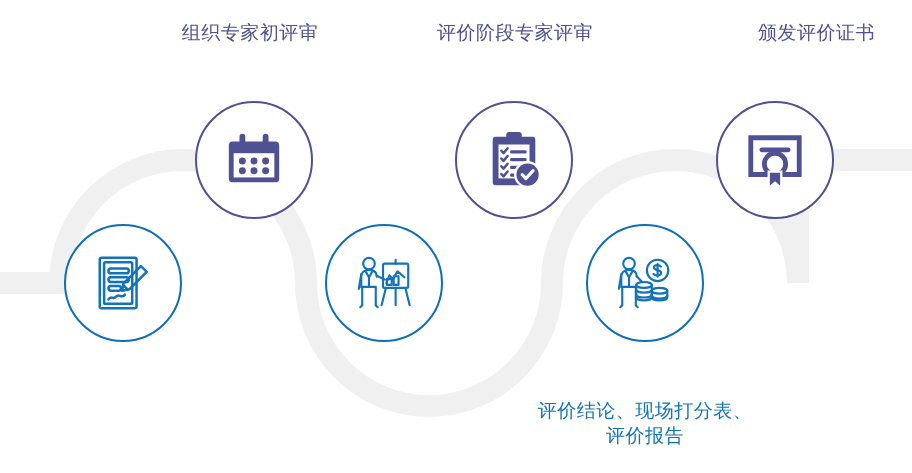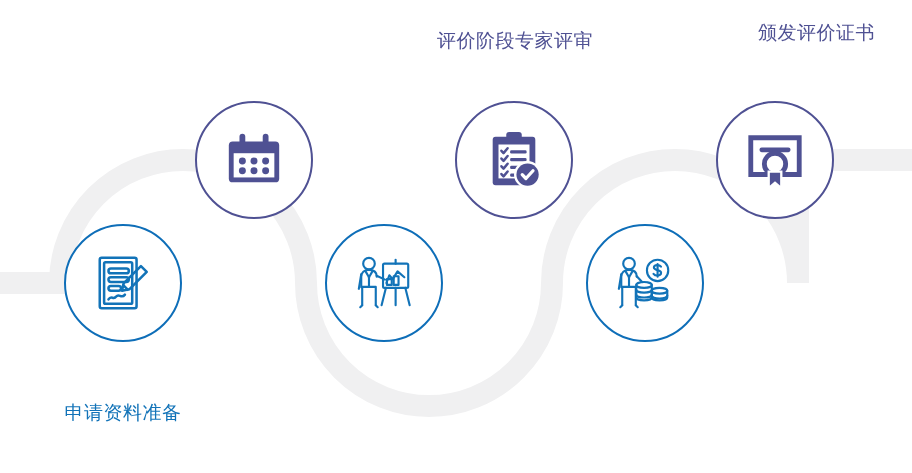--- a/index.html
+++ b/index.html
@@ -64,40 +64,41 @@
   <svg id="track-svg" viewBox="0 0 912 473" xmlns="http://www.w3.org/2000/svg" aria-hidden="true">
     <path d="M -20 283
              L 60 283
              A 123 123 0 1 1 306 283
              A 123 123 0 1 0 552 283
              A 123 123 0 1 1 798 283
              L 798 160
              L 940 160" fill="none" stroke="#f0f0f1" stroke-width="22" stroke-linecap="butt"></path>
   </svg>
 
+  <div class="label label-top" style="left:150px; top:20px; width:200px;">组织专家初评审</div>
   <div class="node node-top" style="left:195px; top:101px;">
     <span>
       <svg width="62" height="62" viewBox="0 0 64 64">
         <g fill="#4f5193">
           <rect x="17" y="5" width="6" height="13" rx="3"></rect>
           <rect x="41" y="5" width="6" height="13" rx="3"></rect>
           <path d="M10 13h44a4 4 0 0 1 4 4v34a4 4 0 0 1-4 4H10a4 4 0 0 1-4-4V17a4 4 0 0 1 4-4z"></path>
           <rect x="11" y="25" width="42" height="25" fill="#ffffff"></rect>
           <circle cx="20" cy="33" r="3.6"></circle>
           <circle cx="32" cy="33" r="3.6"></circle>
           <circle cx="44" cy="33" r="3.6"></circle>
           <circle cx="20" cy="43" r="3.6"></circle>
           <circle cx="32" cy="43" r="3.6"></circle>
           <circle cx="44" cy="43" r="3.6"></circle>
         </g>
       </svg>
     </span>
   </div>
 
-  <div class="label label-top" style="left:400px; top:20px; width:230px;margin-top:8px;">评价阶段专家评审</div>
+  <div class="label label-top" style="left:400px; top:20px; width:230px;">评价阶段专家评审</div>
   <div class="node node-top" style="left:455px; top:101px;">
     <span>
       <svg width="62" height="62" viewBox="0 0 64 64">
         <g fill="#4f5193">
           <path d="M13 8h38a3 3 0 0 1 3 3v44a3 3 0 0 1-3 3H13a3 3 0 0 1-3-3V11a3 3 0 0 1 3-3z"></path>
           <path d="M27 3h10a3 3 0 0 1 3 3v4H24V6a3 3 0 0 1 3-3z"></path>
           <rect x="16" y="16" width="32" height="35" fill="#ffffff"></rect>
           <g fill="none" stroke="#4f5193" stroke-width="2.6" stroke-linecap="round" stroke-linejoin="round">
             <path d="M19 22.5l2.2 2.4 4.2-5"></path>
             <path d="M19 30.5l2.2 2.4 4.2-5"></path>
@@ -140,21 +141,20 @@
           <rect x="17" y="17" width="21" height="5" rx="2.5"></rect>
           <rect x="17" y="26" width="21" height="5" rx="2.5"></rect>
           <rect x="17" y="35" width="13" height="5" rx="2.5"></rect>
           <path d="M17 49c3-5 5 1 8-3 3-4 5 3 9-2" stroke-linecap="round"></path>
           <path d="M50.5 14.5l6 6-18 18-7.5 1.6 1.6-7.6z"></path>
           <path d="M31.5 33.5l6.2 6.2"></path>
         </g>
       </svg>
     </span>
   </div>
-  <div class="label label-bottom" style="left:28px; top:400px; width:190px;">申请资料准备</div>
 
   <div class="node node-bottom" style="left:325px; top:224px;">
     <span>
       <svg width="62" height="62" viewBox="0 0 64 64">
         <g fill="none" stroke="#1273b8" stroke-width="2.2" stroke-linejoin="round" stroke-linecap="round">
           <circle cx="16.5" cy="12" r="6"></circle>
           <path d="M16.5 18.5c-5 0-8 2.6-8 7v11"></path>
           <path d="M16.5 18.5c5 0 8 2.6 8 7"></path>
           <path d="M8.5 23 L6 38"></path>
           <path d="M24.5 24.5 L33 28.5"></path>
@@ -193,14 +193,16 @@
           <path d="M23 34v13c0 1.7 3.6 3 8 3s8-1.3 8-3V34"></path>
           <path d="M23 39c0 1.7 3.6 3 8 3s8-1.3 8-3"></path>
           <path d="M23 44c0 1.7 3.6 3 8 3s8-1.3 8-3"></path>
           <ellipse cx="47" cy="40" rx="8" ry="3"></ellipse>
           <path d="M39 40v7c0 1.7 3.6 3 8 3s8-1.3 8-3v-7"></path>
           <path d="M39 45c0 1.7 3.6 3 8 3s8-1.3 8-3"></path>
         </g>
       </svg>
     </span>
   </div>
+  <div class="label label-bottom" style="left:520px; top:398px; width:250px;">评价结论、现场打分表、
+评价报告</div>
 
 </div>
 
 </body></html>

